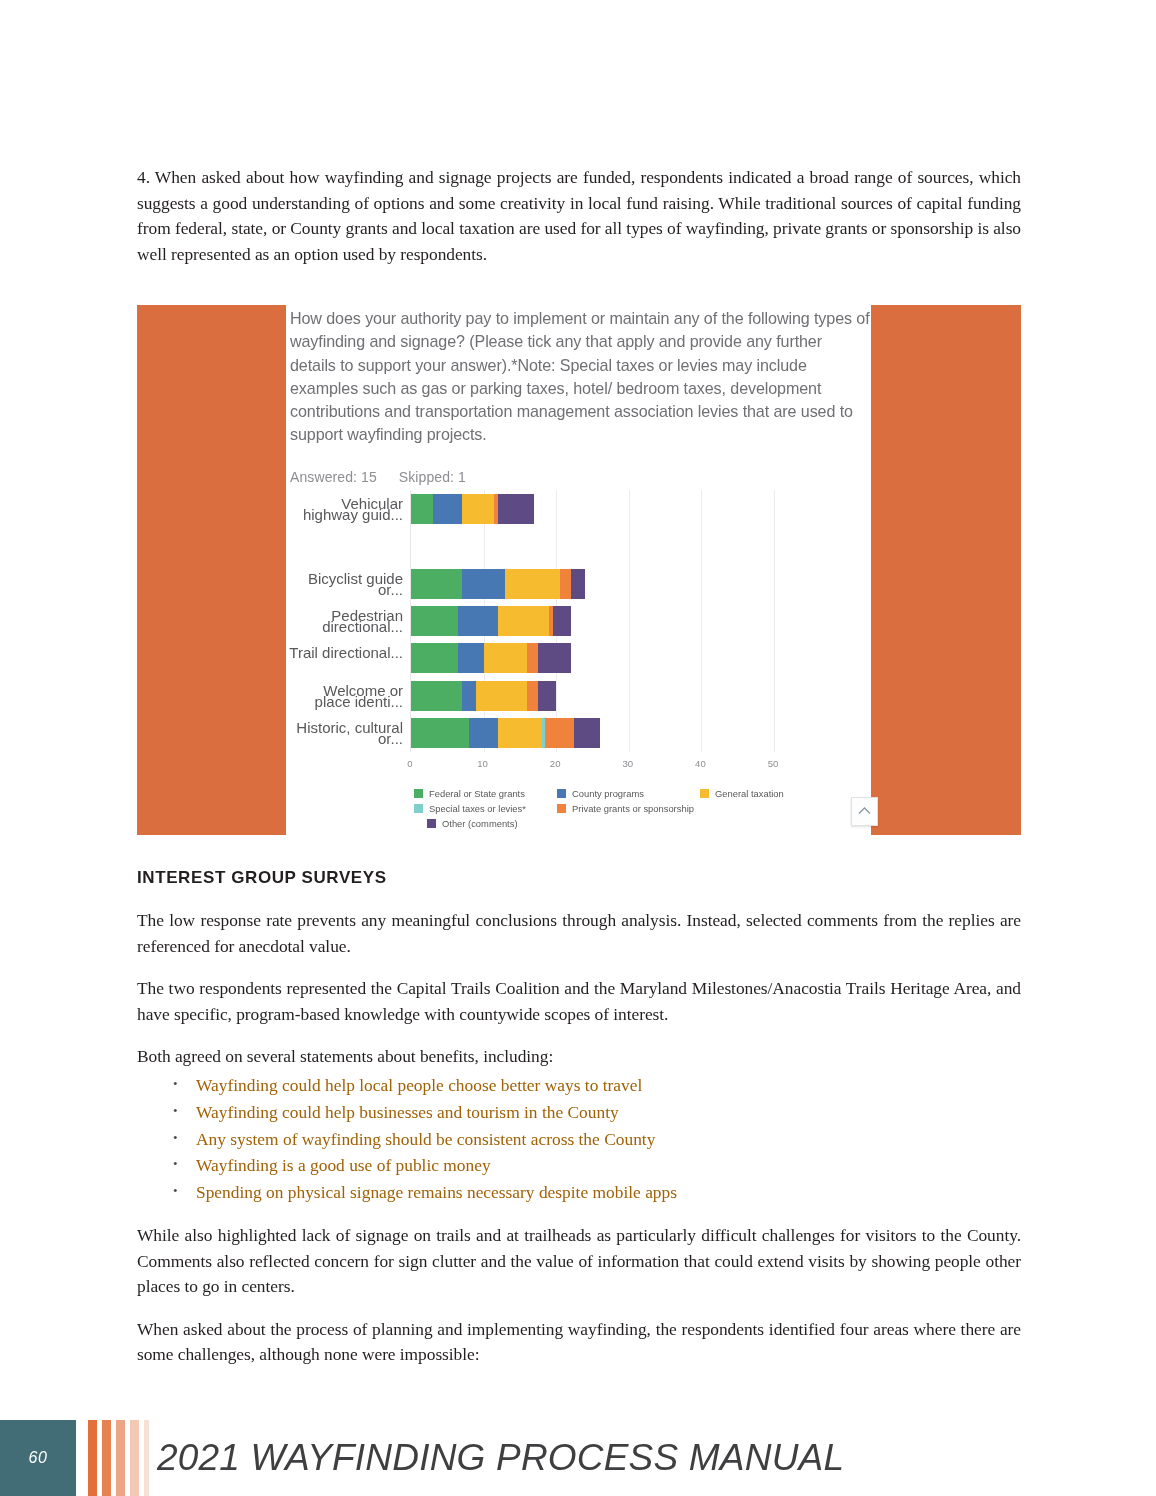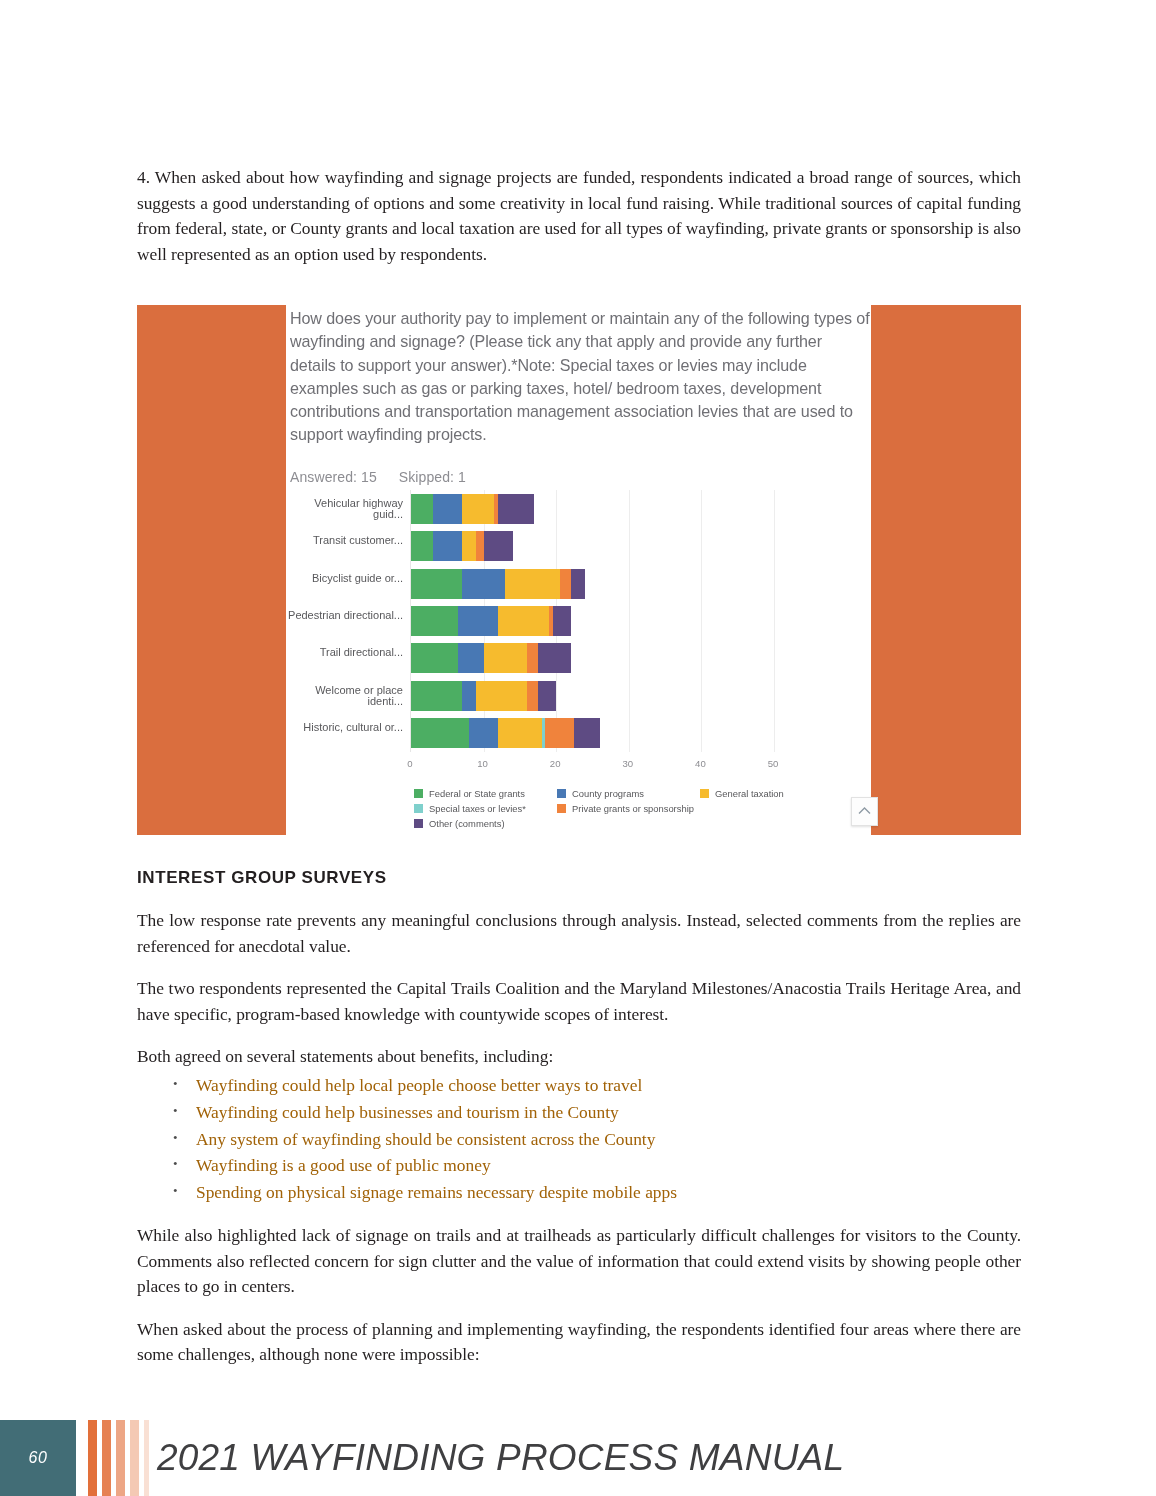--- a/index.html
+++ b/index.html
@@ -154,21 +154,21 @@
     left: 0;
     width: 363px;
   }
   .cat-label {
     position: absolute;
     right: 100%;
     width: 116px;
     margin-right: 8px;
     text-align: right;
     font-family: "Liberation Sans", sans-serif;
-    font-size: 11px;
+    font-size: 15px;
     line-height: 11.2px;
     color: #58585b;
   }
   .bar {
     position: absolute;
     left: 0;
     height: 100%;
     display: flex;
   }
   .seg { height: 100%; }
@@ -306,30 +306,20 @@
             <div class="gridline" style="left: 290.4px;"></div>
             <div class="gridline" style="left: 363px;"></div>
             <div class="rowwrap" style="top: 3.71429px; height: 30px;">
               <div class="cat-label" style="top: 4px;">Vehicular highway guid...</div>
               <div class="bar">
                 <div class="seg" title="Federal or State grants: 3" style="width: 21.78px; background: rgb(76, 174, 99);"></div>
                 <div class="seg" title="County programs: 4" style="width: 29.04px; background: rgb(72, 120, 180);"></div>
                 <div class="seg" title="General taxation: 4.5" style="width: 32.67px; background: rgb(246, 187, 46);"></div>
                 <div class="seg" title="Private grants or sponsorship: 0.5" style="width: 3.63px; background: rgb(240, 131, 60);"></div>
                 <div class="seg" title="Other (comments): 5" style="width: 36.3px; background: rgb(94, 75, 131);"></div>
-              </div>
-            </div>
-            <div class="rowwrap" style="top: 41.1429px; height: 30px;">
-              <div class="cat-label" style="top: 4px;">Transit customer...</div>
-              <div class="bar">
-                <div class="seg" title="Federal or State grants: 3" style="width: 21.78px; background: rgb(76, 174, 99);"></div>
-                <div class="seg" title="County programs: 4" style="width: 29.04px; background: rgb(72, 120, 180);"></div>
-                <div class="seg" title="General taxation: 2" style="width: 14.52px; background: rgb(246, 187, 46);"></div>
-                <div class="seg" title="Private grants or sponsorship: 1" style="width: 7.26px; background: rgb(240, 131, 60);"></div>
-                <div class="seg" title="Other (comments): 4" style="width: 29.04px; background: rgb(94, 75, 131);"></div>
               </div>
             </div>
             <div class="rowwrap" style="top: 116px; height: 30px;">
               <div class="cat-label" style="top: 4px;">Pedestrian directional...</div>
               <div class="bar">
                 <div class="seg" title="Federal or State grants: 6.5" style="width: 47.19px; background: rgb(76, 174, 99);"></div>
                 <div class="seg" title="County programs: 5.5" style="width: 39.93px; background: rgb(72, 120, 180);"></div>
                 <div class="seg" title="General taxation: 7" style="width: 50.82px; background: rgb(246, 187, 46);"></div>
                 <div class="seg" title="Private grants or sponsorship: 0.5" style="width: 3.63px; background: rgb(240, 131, 60);"></div>
                 <div class="seg" title="Other (comments): 2.5" style="width: 18.15px; background: rgb(94, 75, 131);"></div>
@@ -404,21 +394,21 @@
               <div class="legend-item" style="position: absolute; left: 0px;">
                 <span class="sw" style="background: rgb(127, 208, 204);"></span>
                 <span class="lbl">Special taxes or levies*</span>
               </div>
               <div class="legend-item" style="position: absolute; left: 143px;">
                 <span class="sw" style="background: rgb(240, 131, 60);"></span>
                 <span class="lbl">Private grants or sponsorship</span>
               </div>
             </div>
             <div class="legend-row" style="position: relative;">
-              <div class="legend-item" style="position: absolute; left: 0px;">
+              <div class="legend-item" style="position: absolute; left: 13px;">
                 <span class="sw" style="background: rgb(94, 75, 131);"></span>
                 <span class="lbl">Other (comments)</span>
               </div>
             </div>
           </div>
       </div>
     </div>
 
     <div class="scroll-chip">
       <svg width="13" height="9" viewBox="0 0 13 9">

